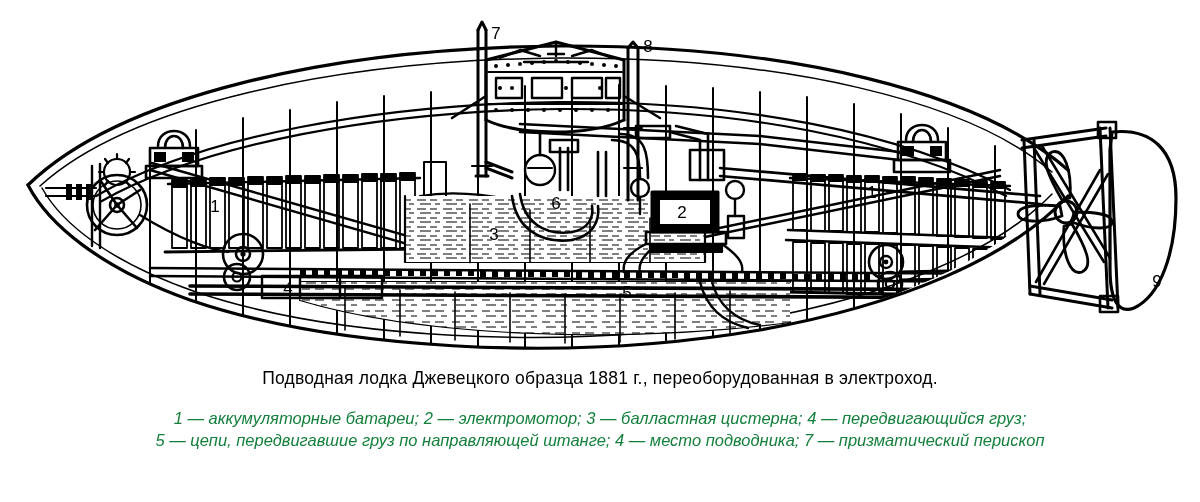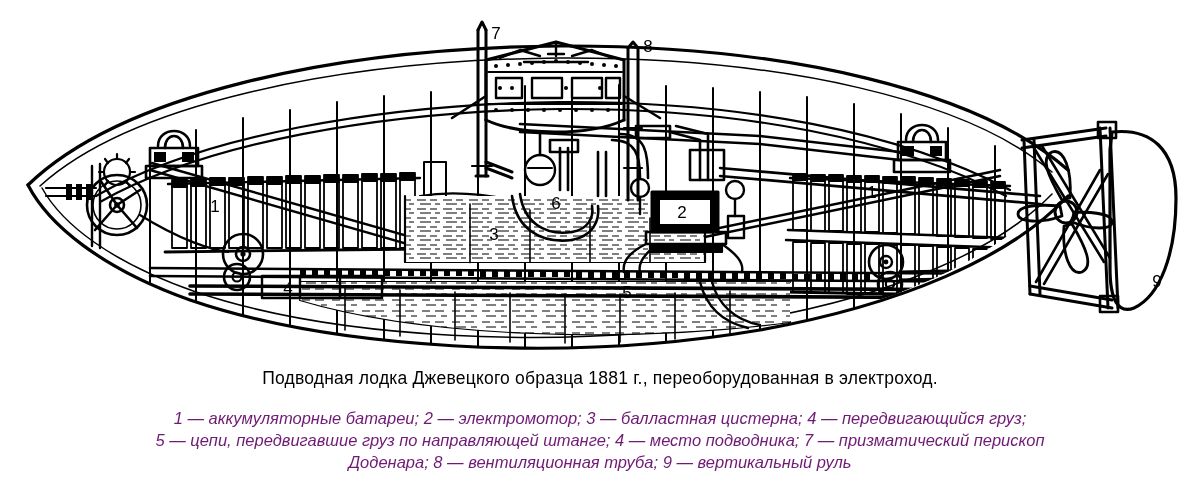--- a/index.html
+++ b/index.html
@@ -23,21 +23,21 @@
     white-space:nowrap;
     margin:0;
     padding-top:6px;
   }
   .legend{
     margin-top:18px;
     font-family:"Liberation Sans",sans-serif;
     font-style:italic;
     font-size:16.5px;
     line-height:22px;
-    color:#701a75;
+    color:#15803d;
     white-space:nowrap;
   }
   .legend div{white-space:nowrap;}
 </style>
 </head>
 <body>
 
 <div id="figure">
 <svg width="1200" height="360" viewBox="0 0 1200 360" xmlns="http://www.w3.org/2000/svg">
   <defs>
@@ -557,15 +557,14 @@
 
   </g>
 </svg>
 </div>
 
 <div class="caption-block">
   <p class="caption-title">Подводная лодка Джевецкого образца 1881 г., переоборудованная в электроход.</p>
   <div class="legend">
     <div>1 — аккумуляторные батареи; 2 — электромотор; 3 — балластная цистерна; 4 — передвигающийся груз;</div>
     <div>5 — цепи, передвигавшие груз по направляющей штанге; 4 — место подводника; 7 — призматический перископ</div>
-    <div>Доденара; 8 — вентиляционная труба; 9 — вертикальный руль</div>
   </div>
 </div>
 
 </body></html>

